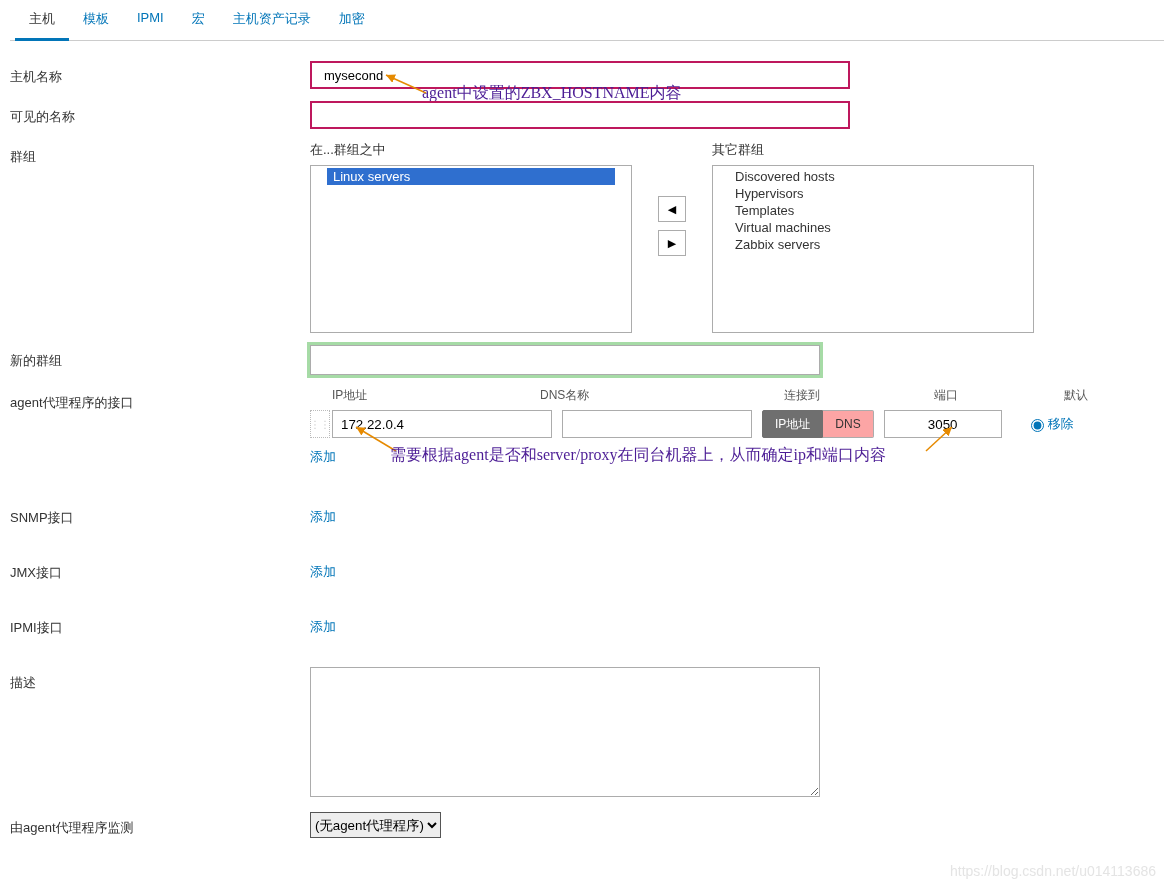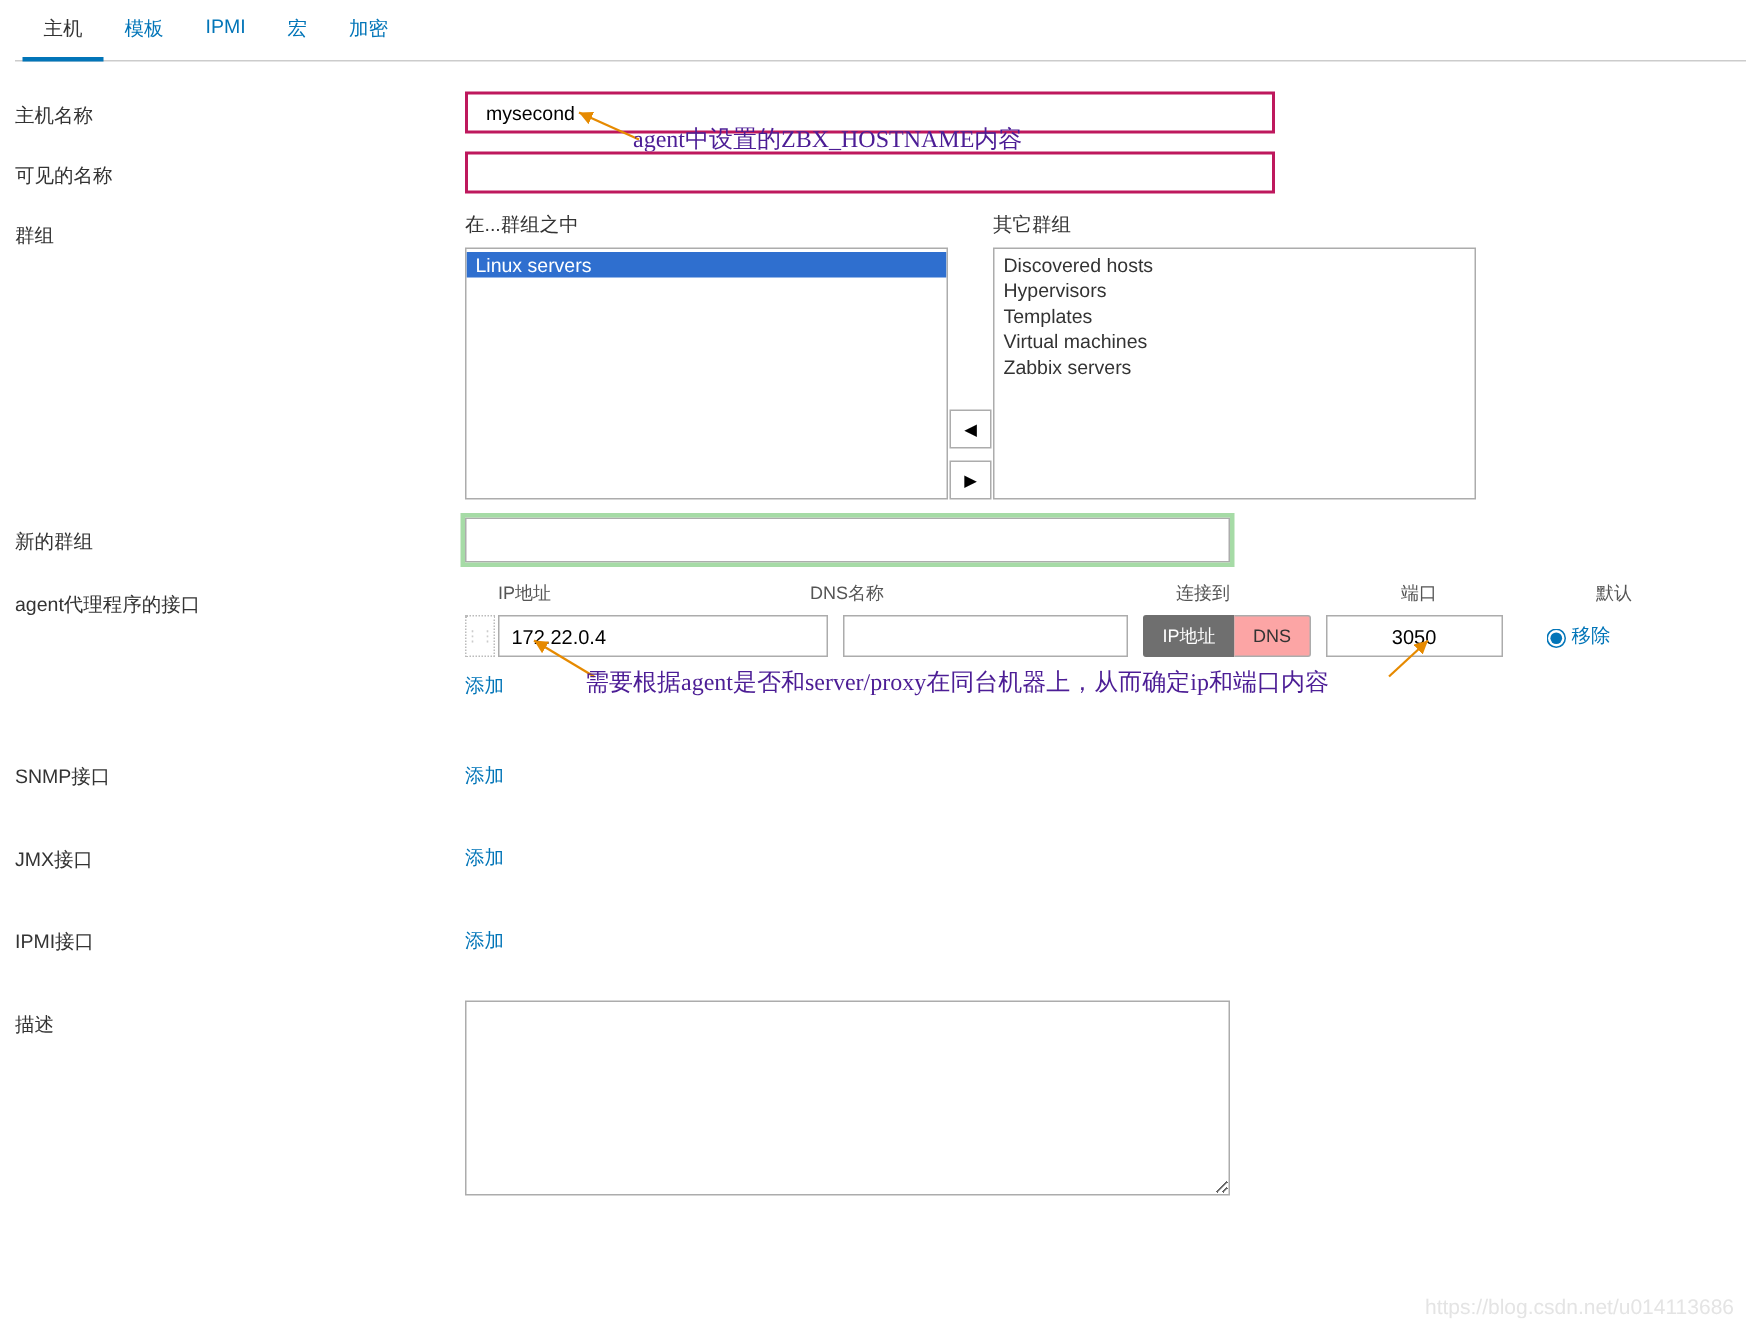--- a/index.html
+++ b/index.html
@@ -52,32 +52,32 @@
   }
   .new-group-input {
     width: 510px;
     height: 30px;
     border: 1px solid #acacac;
     outline: 3px solid #a6dba6;
     padding: 0 8px;
   }
   .groups-wrap {
     display: flex;
-    gap: 1px;
-    align-items: flex-end;
+    gap: 26px;
+    align-items: flex-start;
   }
   .group-col { display: flex; flex-direction: column; }
   .group-col-label { font-size: 13px; margin-bottom: 6px; color:#333; }
   .listbox {
     width: 322px;
     height: 168px;
     border: 1px solid #acacac;
     overflow-y: scroll;
     background: #fff;
-    padding: 2px 0;
+    padding: 2px 16px;
   }
   .list-item { padding: 1px 6px; cursor: default; font-size: 13px; }
   .list-item.selected { background: #2f6fcf; color: #fff; }
   .move-btns {
     display: flex;
     flex-direction: column;
     gap: 8px;
     margin-top: 55px;
   }
   .move-btn {
@@ -119,20 +119,21 @@
 </head>
 <body>
 
 <div class="container">
 
   <div class="tabs">
     <div class="tab active">主机</div>
     <div class="tab">模板</div>
     <div class="tab">IPMI</div>
     <div class="tab">宏</div>
+    <div class="tab">主机资产记录</div>
     <div class="tab">加密</div>
   </div>
 
   <div class="form-row">
     <div class="form-label">主机名称</div>
     <div class="form-field" style="position:relative;">
       <input class="text-input" type="text" value="mysecond" style="">
       
       <svg class="arrow" style="left:72px;top:10px;" width="48" height="24">
         <defs>
@@ -264,16 +265,24 @@
   </div>
   <div style="height:18px;"></div>
 
   <div class="form-row">
     <div class="form-label">描述</div>
     <div class="form-field">
       <textarea class="textarea-desc" style=""></textarea>
     </div>
   </div>
 
+  <div class="form-row">
+    <div class="form-label">由agent代理程序监测</div>
+    <div class="form-field">
+      <select class="select-proxy">
+        <option>(无agent代理程序)</option>
+      </select>
+    </div>
+  </div>
 
 </div>
 
 <div class="watermark">https://blog.csdn.net/u014113686</div>
 
 </body></html>

